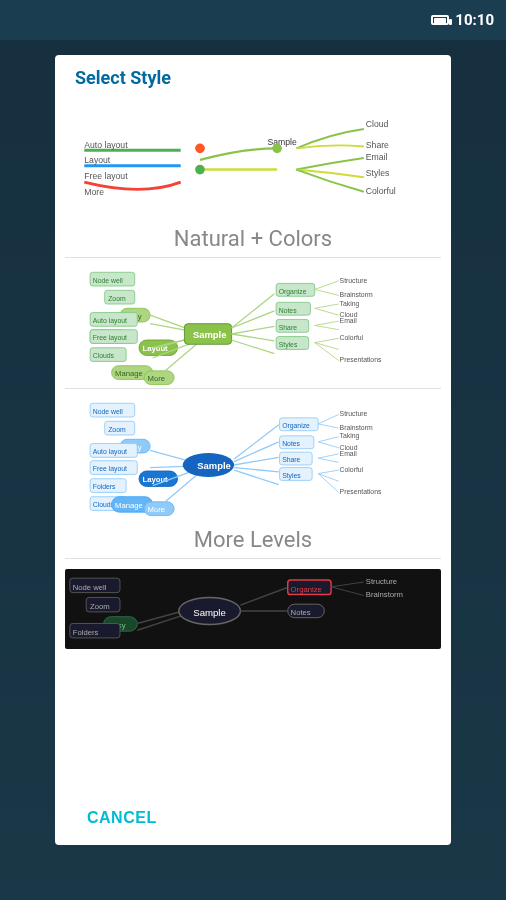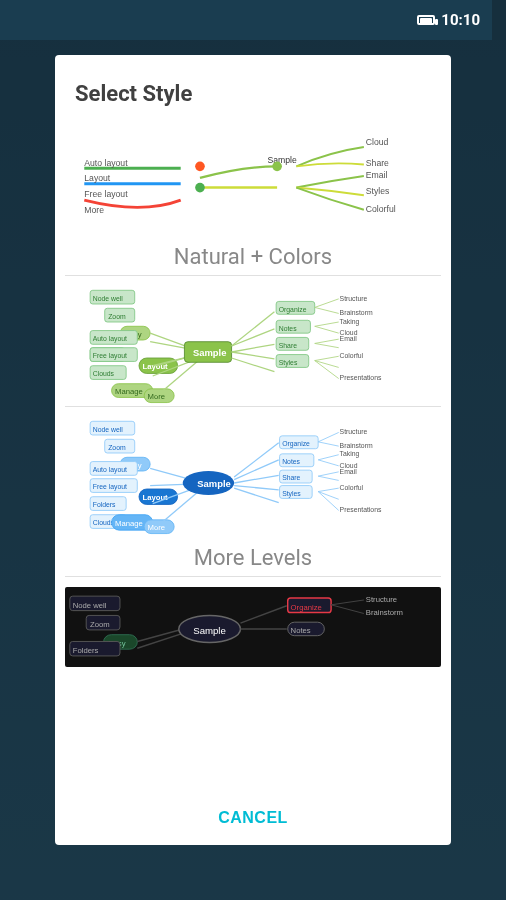--- a/index.html
+++ b/index.html
@@ -8,21 +8,21 @@
       height: 900px;
       overflow: hidden;
       font-family: 'Roboto', Arial, sans-serif;
       background: #2c5f7a;
       position: relative;
     }
 
     
     .status-bar {
       position: absolute;
-      top: 0; left: 0; right: 14px;
+      top: 0; left: 0; right: 0;
       height: 40px;
       background: #1a3d50;
       display: flex;
       align-items: center;
       justify-content: flex-end;
       padding-right: 12px;
       color: white;
       font-size: 15px;
       font-weight: bold;
       z-index: 10;
@@ -82,24 +82,24 @@
       bottom: 55px;
       background: white;
       border-radius: 4px;
       z-index: 20;
       overflow: hidden;
       display: flex;
       flex-direction: column;
     }
 
     .dialog-title {
-      font-size: 22px;
+      font-size: 18px;
       font-weight: bold;
-      color: #404040;
-      padding: 26px 20px 10px;
+      color: #0369a1;
+      padding: 12px 20px 10px;
       flex-shrink: 0;
     }
 
     .dialog-content {
       flex: 1;
       overflow-y: auto;
       padding: 0 10px;
     }
 
     
@@ -124,21 +124,21 @@
     .divider {
       height: 1px;
       background: #e0e0e0;
       margin: 0 0 10px;
     }
 
     
     .dialog-footer {
       padding: 10px 28px;
       display: flex;
-      justify-content: center;
+      justify-content: flex-start;
       flex-shrink: 0;
     }
 
     .cancel-btn {
       color: #00BCD4;
       font-size: 16px;
       font-weight: bold;
       letter-spacing: 0.5px;
       cursor: pointer;
       padding: 8px 4px;

